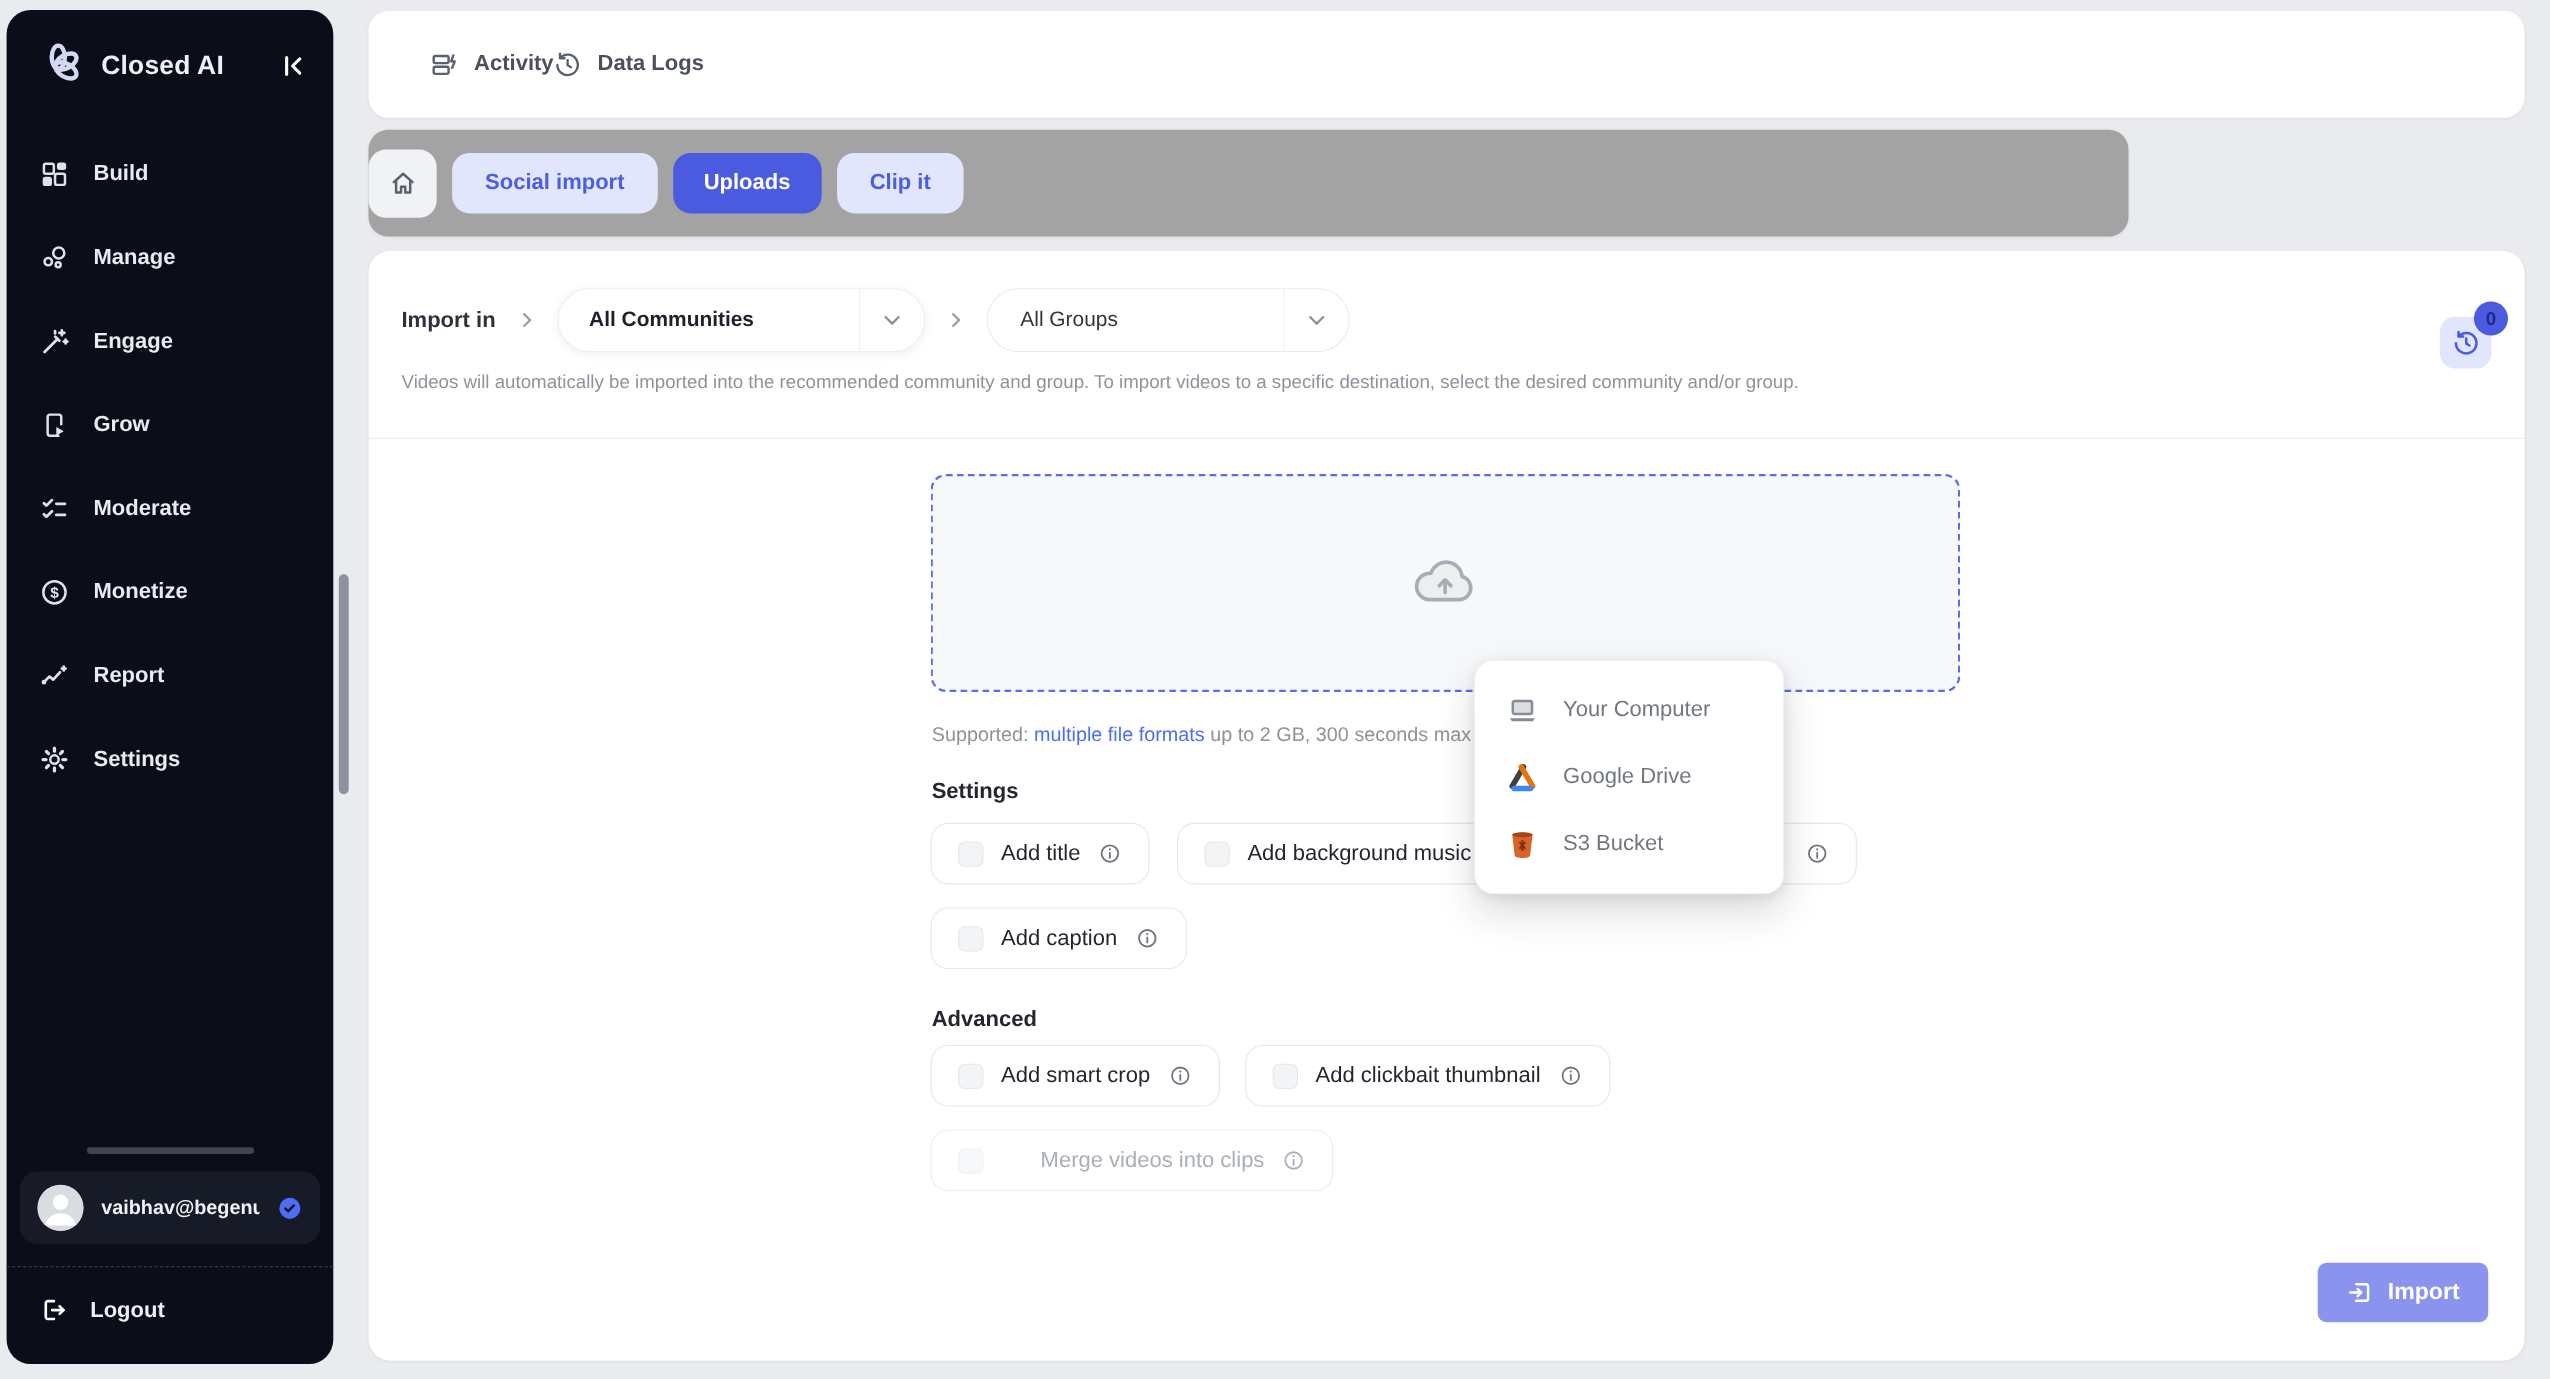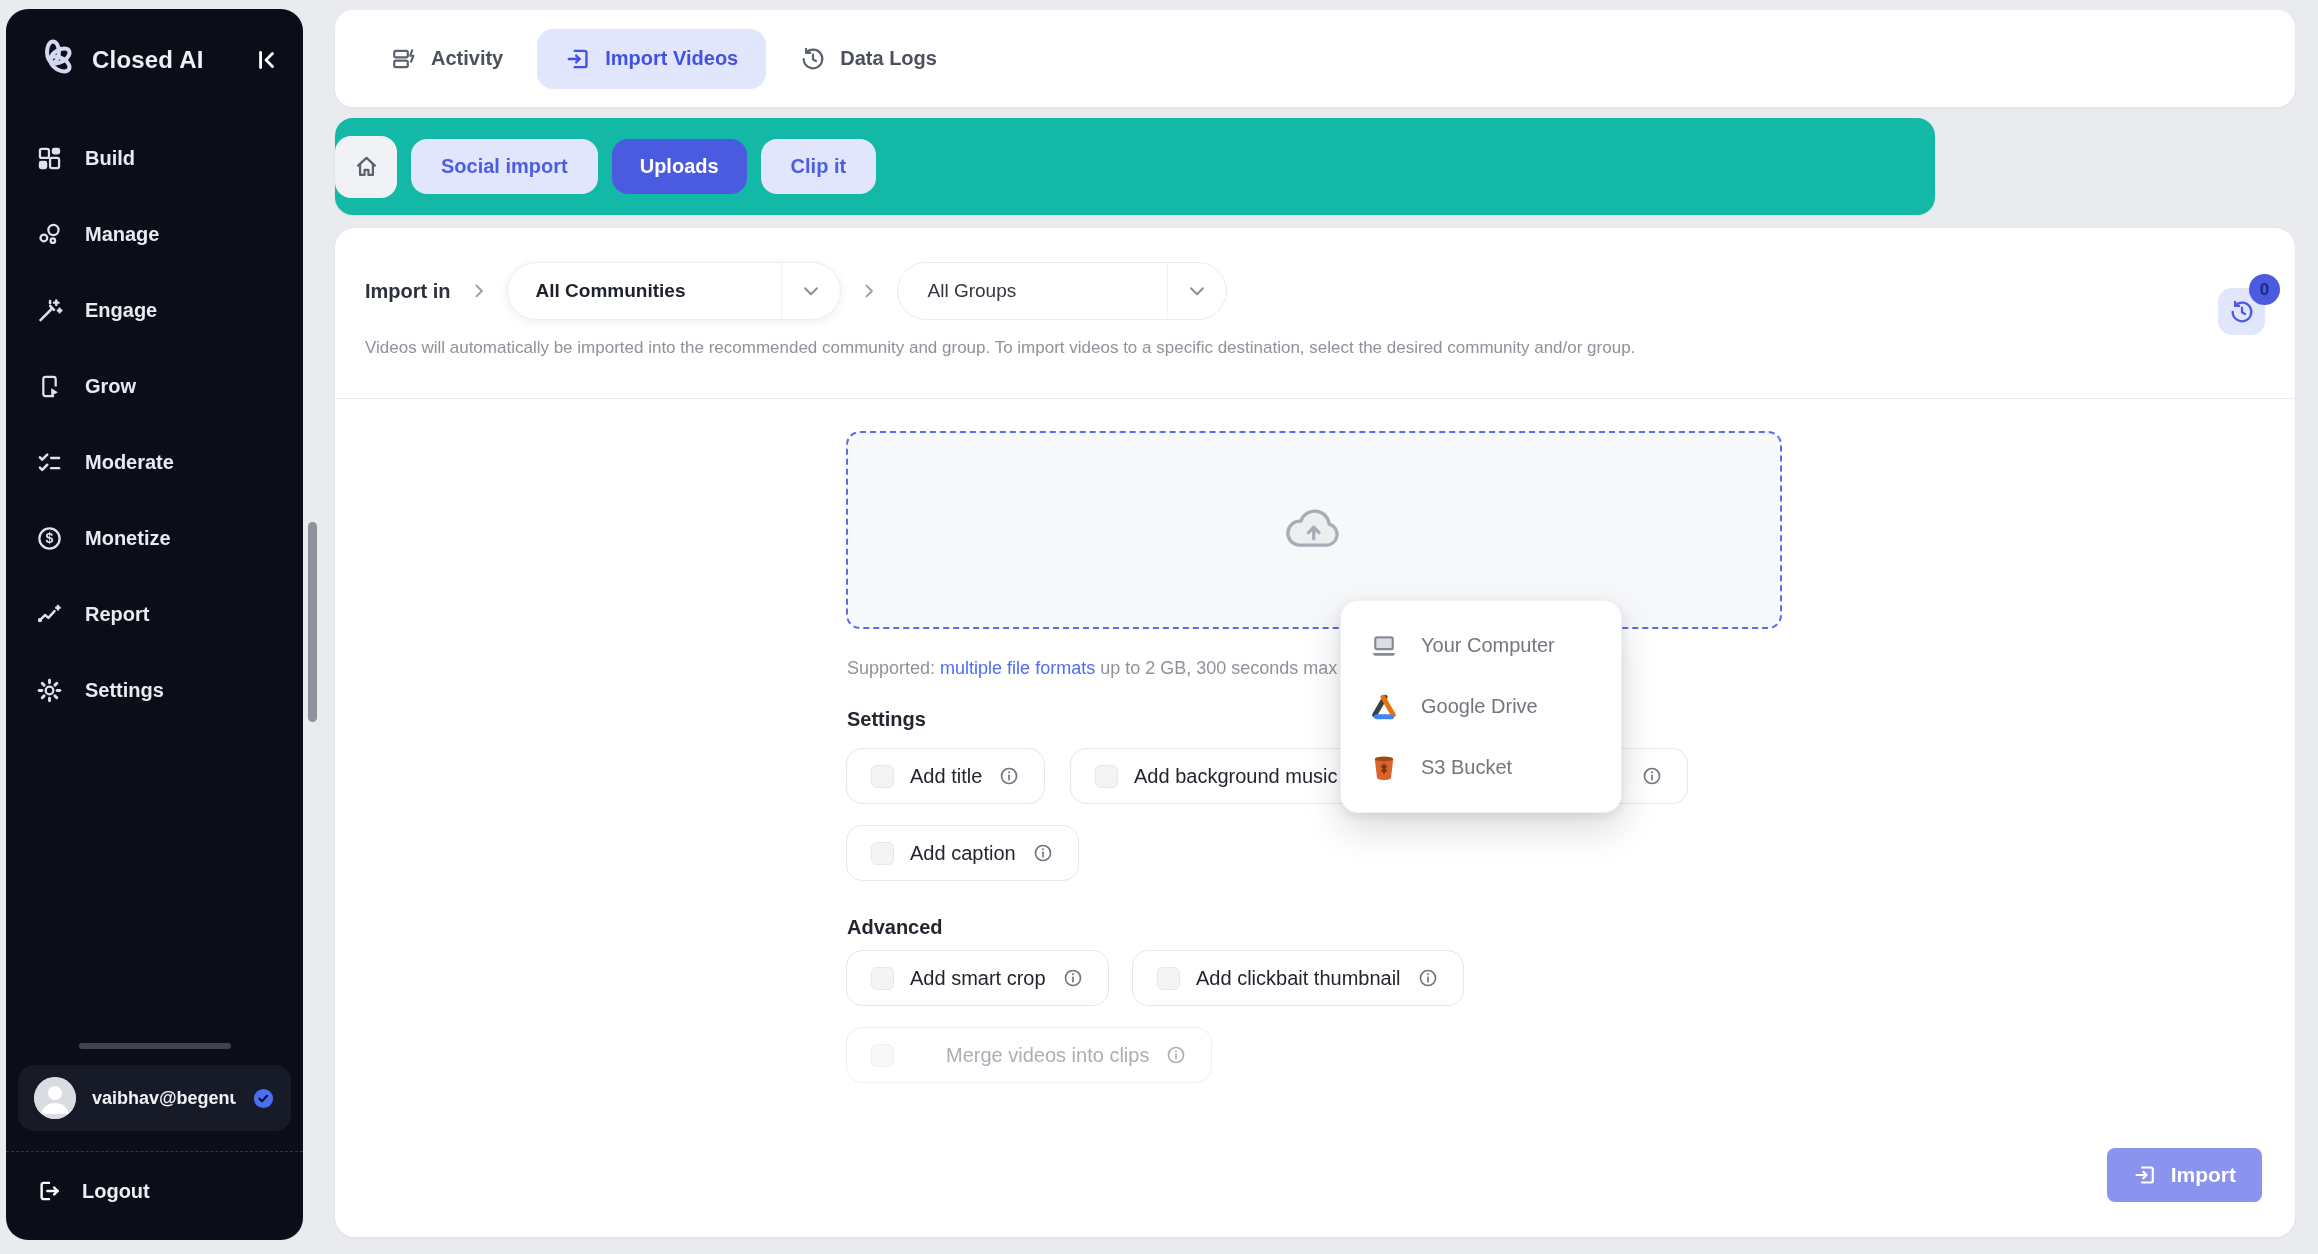--- a/index.html
+++ b/index.html
@@ -37,21 +37,21 @@
   .topbar { position:absolute; left:335px; top:10px; width:1960px; height:97px; background:#fff;
             border-radius:18px; display:flex; align-items:center; padding-left:56px;
             box-shadow:0 1px 3px rgba(18,24,40,.05); }
   .tab { display:flex; align-items:center; gap:14px; font-size:20px; font-weight:600;
          color:#4b515c; cursor:pointer; }
   .tab .ic { width:26px; height:26px; color:#5a616c; }
   .tab-active { background:#e2e6fc; color:#4152e3; border-radius:16px; padding:17px 28px; margin:0 34px; }
   .tab-active .ic { color:#4152e3; }
 
   
-  .subbar { position:absolute; left:335px; top:118px; width:1600px; height:97px; background:#14b8a6;
+  .subbar { position:absolute; left:335px; top:118px; width:1600px; height:97px; background:#a3a3a3;
             border-radius:18px; display:flex; align-items:center; gap:14px;
             box-shadow:0 1px 3px rgba(18,24,40,.05); }
   .home-btn { width:62px; height:62px; border-radius:16px; background:#f1f2f5; display:flex;
               align-items:center; justify-content:center; color:#5c626c; cursor:pointer; }
   .pill { font-size:20px; font-weight:600; border-radius:16px; padding:16px 30px; cursor:pointer; white-space:nowrap; }
   .pill-light { background:#e2e6fc; color:#4b5ee0; }
   .pill-solid { background:#4b5be0; color:#fff; padding:16px 28px; }
 
   
   .panel { position:absolute; left:335px; top:228px; width:1960px; height:1009px; background:#fff;
@@ -280,30 +280,20 @@
     <div class="tab">
       <span class="ic">
         <svg viewBox="0 0 24 24" width="26" height="26" fill="none" stroke="currentColor" stroke-width="2" stroke-linecap="round" stroke-linejoin="round">
           <rect x="3" y="4.5" width="12.5" height="6" rx="1.5"></rect>
           <rect x="3" y="13.5" width="12.5" height="6" rx="1.5"></rect>
           <path d="M19.5 4l-1.8 5h3l-2.2 5.5"></path>
         </svg>
       </span>
       <span>Activity</span>
     </div>
-    <div class="tab tab-active">
-      <span class="ic">
-        <svg viewBox="0 0 24 24" width="26" height="26" fill="none" stroke="currentColor" stroke-width="2.2" stroke-linecap="round" stroke-linejoin="round">
-          <path d="M9 4.5h9A1.8 1.8 0 0 1 19.8 6.3v11.4A1.8 1.8 0 0 1 18 19.5H9"></path>
-          <path d="M3.5 12h10"></path>
-            <path d="M10.3 8.8L13.5 12l-3.2 3.2"></path>
-        </svg>
-      </span>
-      <span>Import Videos</span>
-    </div>
     <div class="tab">
       <span class="ic">
         <svg viewBox="0 0 24 24" width="26" height="26" fill="none" stroke="currentColor" stroke-width="2" stroke-linecap="round" stroke-linejoin="round">
           <path d="M5.8 6A8.6 8.6 0 1 1 3.4 12"></path>
           <path d="M5.6 2.6v3.8h3.8"></path>
           <path d="M12 8v4.3l2.8 1.6"></path>
         </svg>
       </span>
       <span>Data Logs</span>
     </div>

